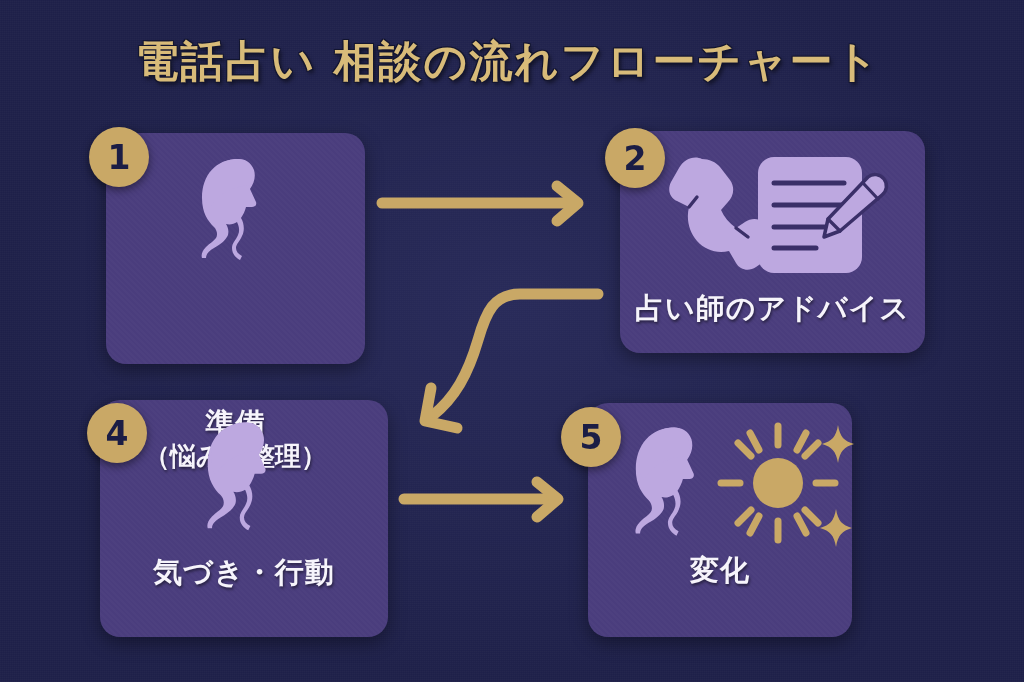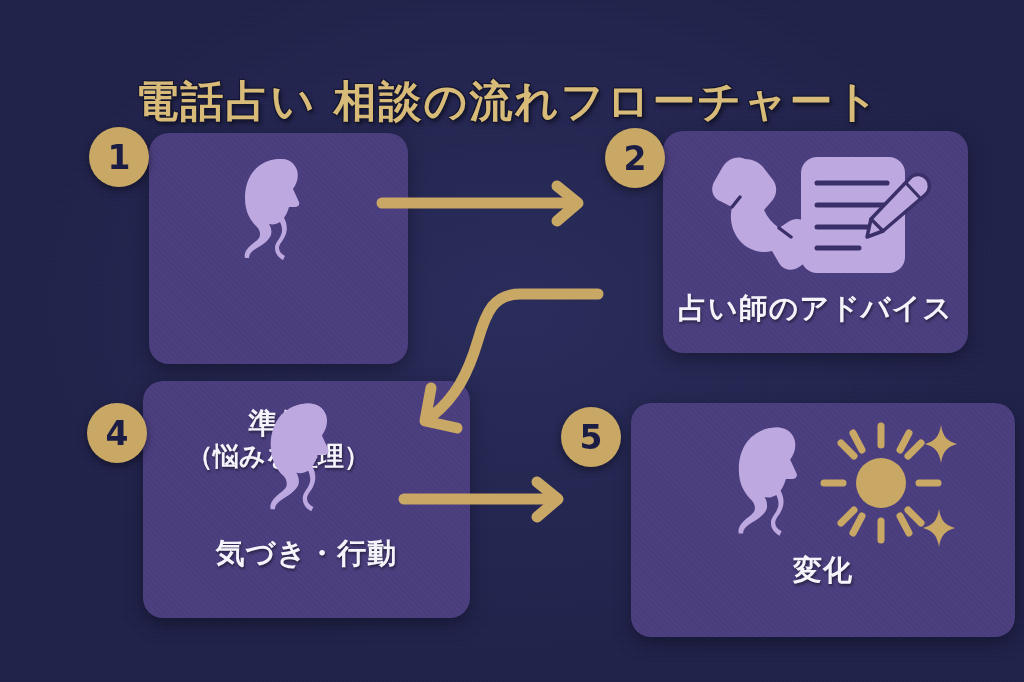--- a/index.html
+++ b/index.html
@@ -19,28 +19,26 @@
       repeating-linear-gradient(90deg, rgba(255,255,255,.010) 0 1px, rgba(0,0,0,0) 1px 2px);
   }
   .title{
     position:absolute;left:0;right:8px;top:33px;text-align:center;
     font-size:43px;font-weight:bold;letter-spacing:2px;
     color:#d8bb79;
     text-shadow:
       1px 1px 0 #14162f, -1px 1px 0 #14162f, 1px -1px 0 #14162f, -1px -1px 0 #14162f,
       2px 3px 4px rgba(0,0,0,.55);
     white-space:nowrap;
-    margin-top:40px;
   }
   .card{
     position:absolute;
     background:#4a3d7d;
     border-radius:20px;
     box-shadow:0 6px 18px rgba(0,0,0,.35);
-    margin-left:43px;
   }
   .card::after{
     content:"";position:absolute;inset:0;border-radius:20px;
     background:repeating-linear-gradient(45deg, rgba(255,255,255,.016) 0 2px, rgba(0,0,0,0) 2px 4px);
     pointer-events:none;
   }
   .card-icon{
     position:absolute;left:0;right:0;display:flex;align-items:center;justify-content:center;
     z-index:2;
   }
@@ -124,21 +122,21 @@
         </g>
       </svg>
     </div>
     <div class="card-label" style="top:160px;">
       <span class="l1">占い師のアドバイス</span>
       <span class="l2"></span>
     </div>
   </div>
   <div class="badge" style="left:605px;top:128px;">2</div>
 
-  <div class="card" style="left:100px;top:381px;width:327px;height:237px;">
+  <div class="card" style="left:100px;top:400px;width:288px;height:237px;">
     <div class="card-icon" style="top:14px;height:128px;">
       <svg width="128" height="128" viewBox="0 0 120 120" aria-hidden="true">
         <path d="M62 8 C40 8 26 24 26 47 C26 62 32 70 38 76 C41 79 42 84 40 87
                  C38 90 34 92 30 96 C26 100 25 104 26 107
                  L30 107 C30 103 33 100 38 97 C45 93 50 89 52 84
                  C53 80 52 76 50 73 C54 74 58 73 61 71
                  C63 75 64 80 62 84 C60 89 56 92 56 97
                  C56 103 60 107 64 109 L66 105 C62 103 60 100 60 97
                  C60 93 64 90 66 85 C69 79 68 72 65 67
                  C67 64 69 60 70 56 L76 56 C79 56 81 54 80 51
@@ -148,21 +146,21 @@
                  C78 27 76 16 70 11 C68 9 65 8 62 8 Z" fill="#bda8e0"></path>
       </svg>
     </div>
     <div class="card-label" style="top:155px;">
       <span class="l1">気づき・行動</span>
       <span class="l2"></span>
     </div>
   </div>
   <div class="badge" style="left:87px;top:403px;">4</div>
 
-  <div class="card" style="left:588px;top:403px;width:384px;height:234px;">
+  <div class="card" style="left:588px;top:403px;width:264px;height:234px;">
     <div class="card-icon" style="top:10px;height:140px;">
       <svg width="280" height="140" viewBox="0 0 280 140" aria-hidden="true">
 
         <g transform="translate(28,6) scale(1.07)">
           <path d="M62 8 C40 8 26 24 26 47 C26 62 32 70 38 76 C41 79 42 84 40 87
                    C38 90 34 92 30 96 C26 100 25 104 26 107
                    L30 107 C30 103 33 100 38 97 C45 93 50 89 52 84
                    C53 80 52 76 50 73 C54 74 58 73 61 71
                    C63 75 64 80 62 84 C60 89 56 92 56 97
                    C56 103 60 107 64 109 L66 105 C62 103 60 100 60 97

